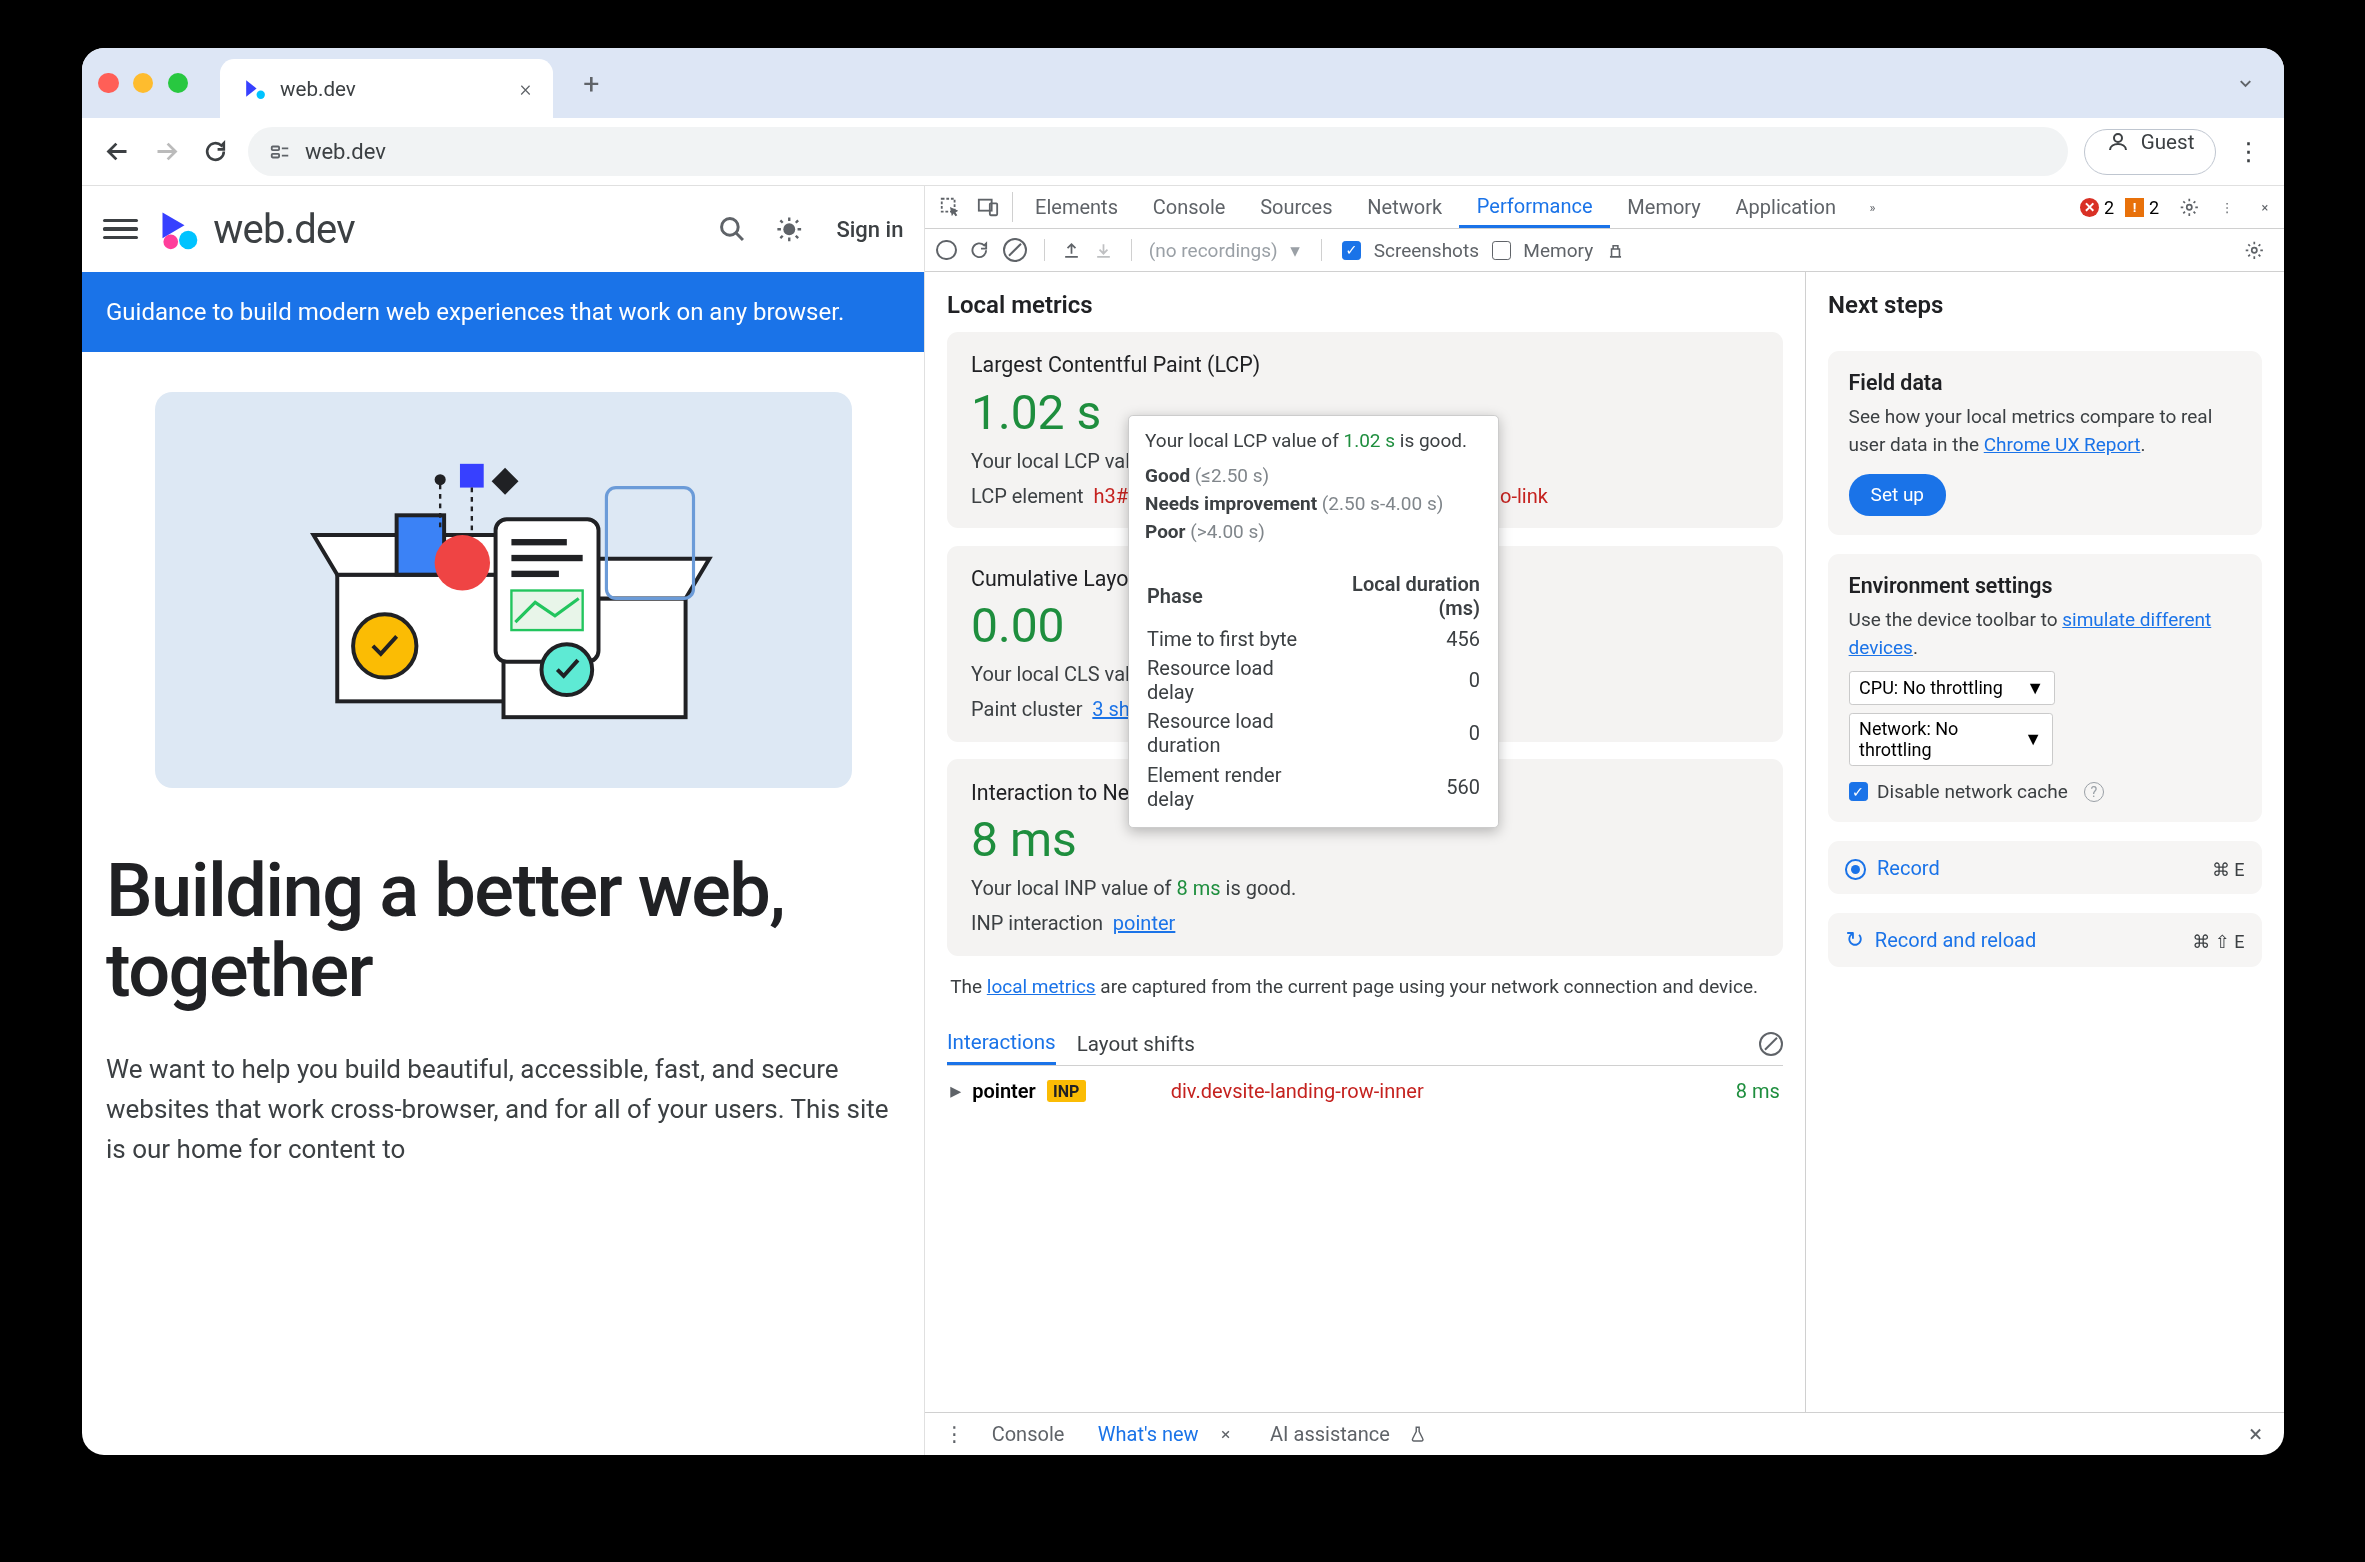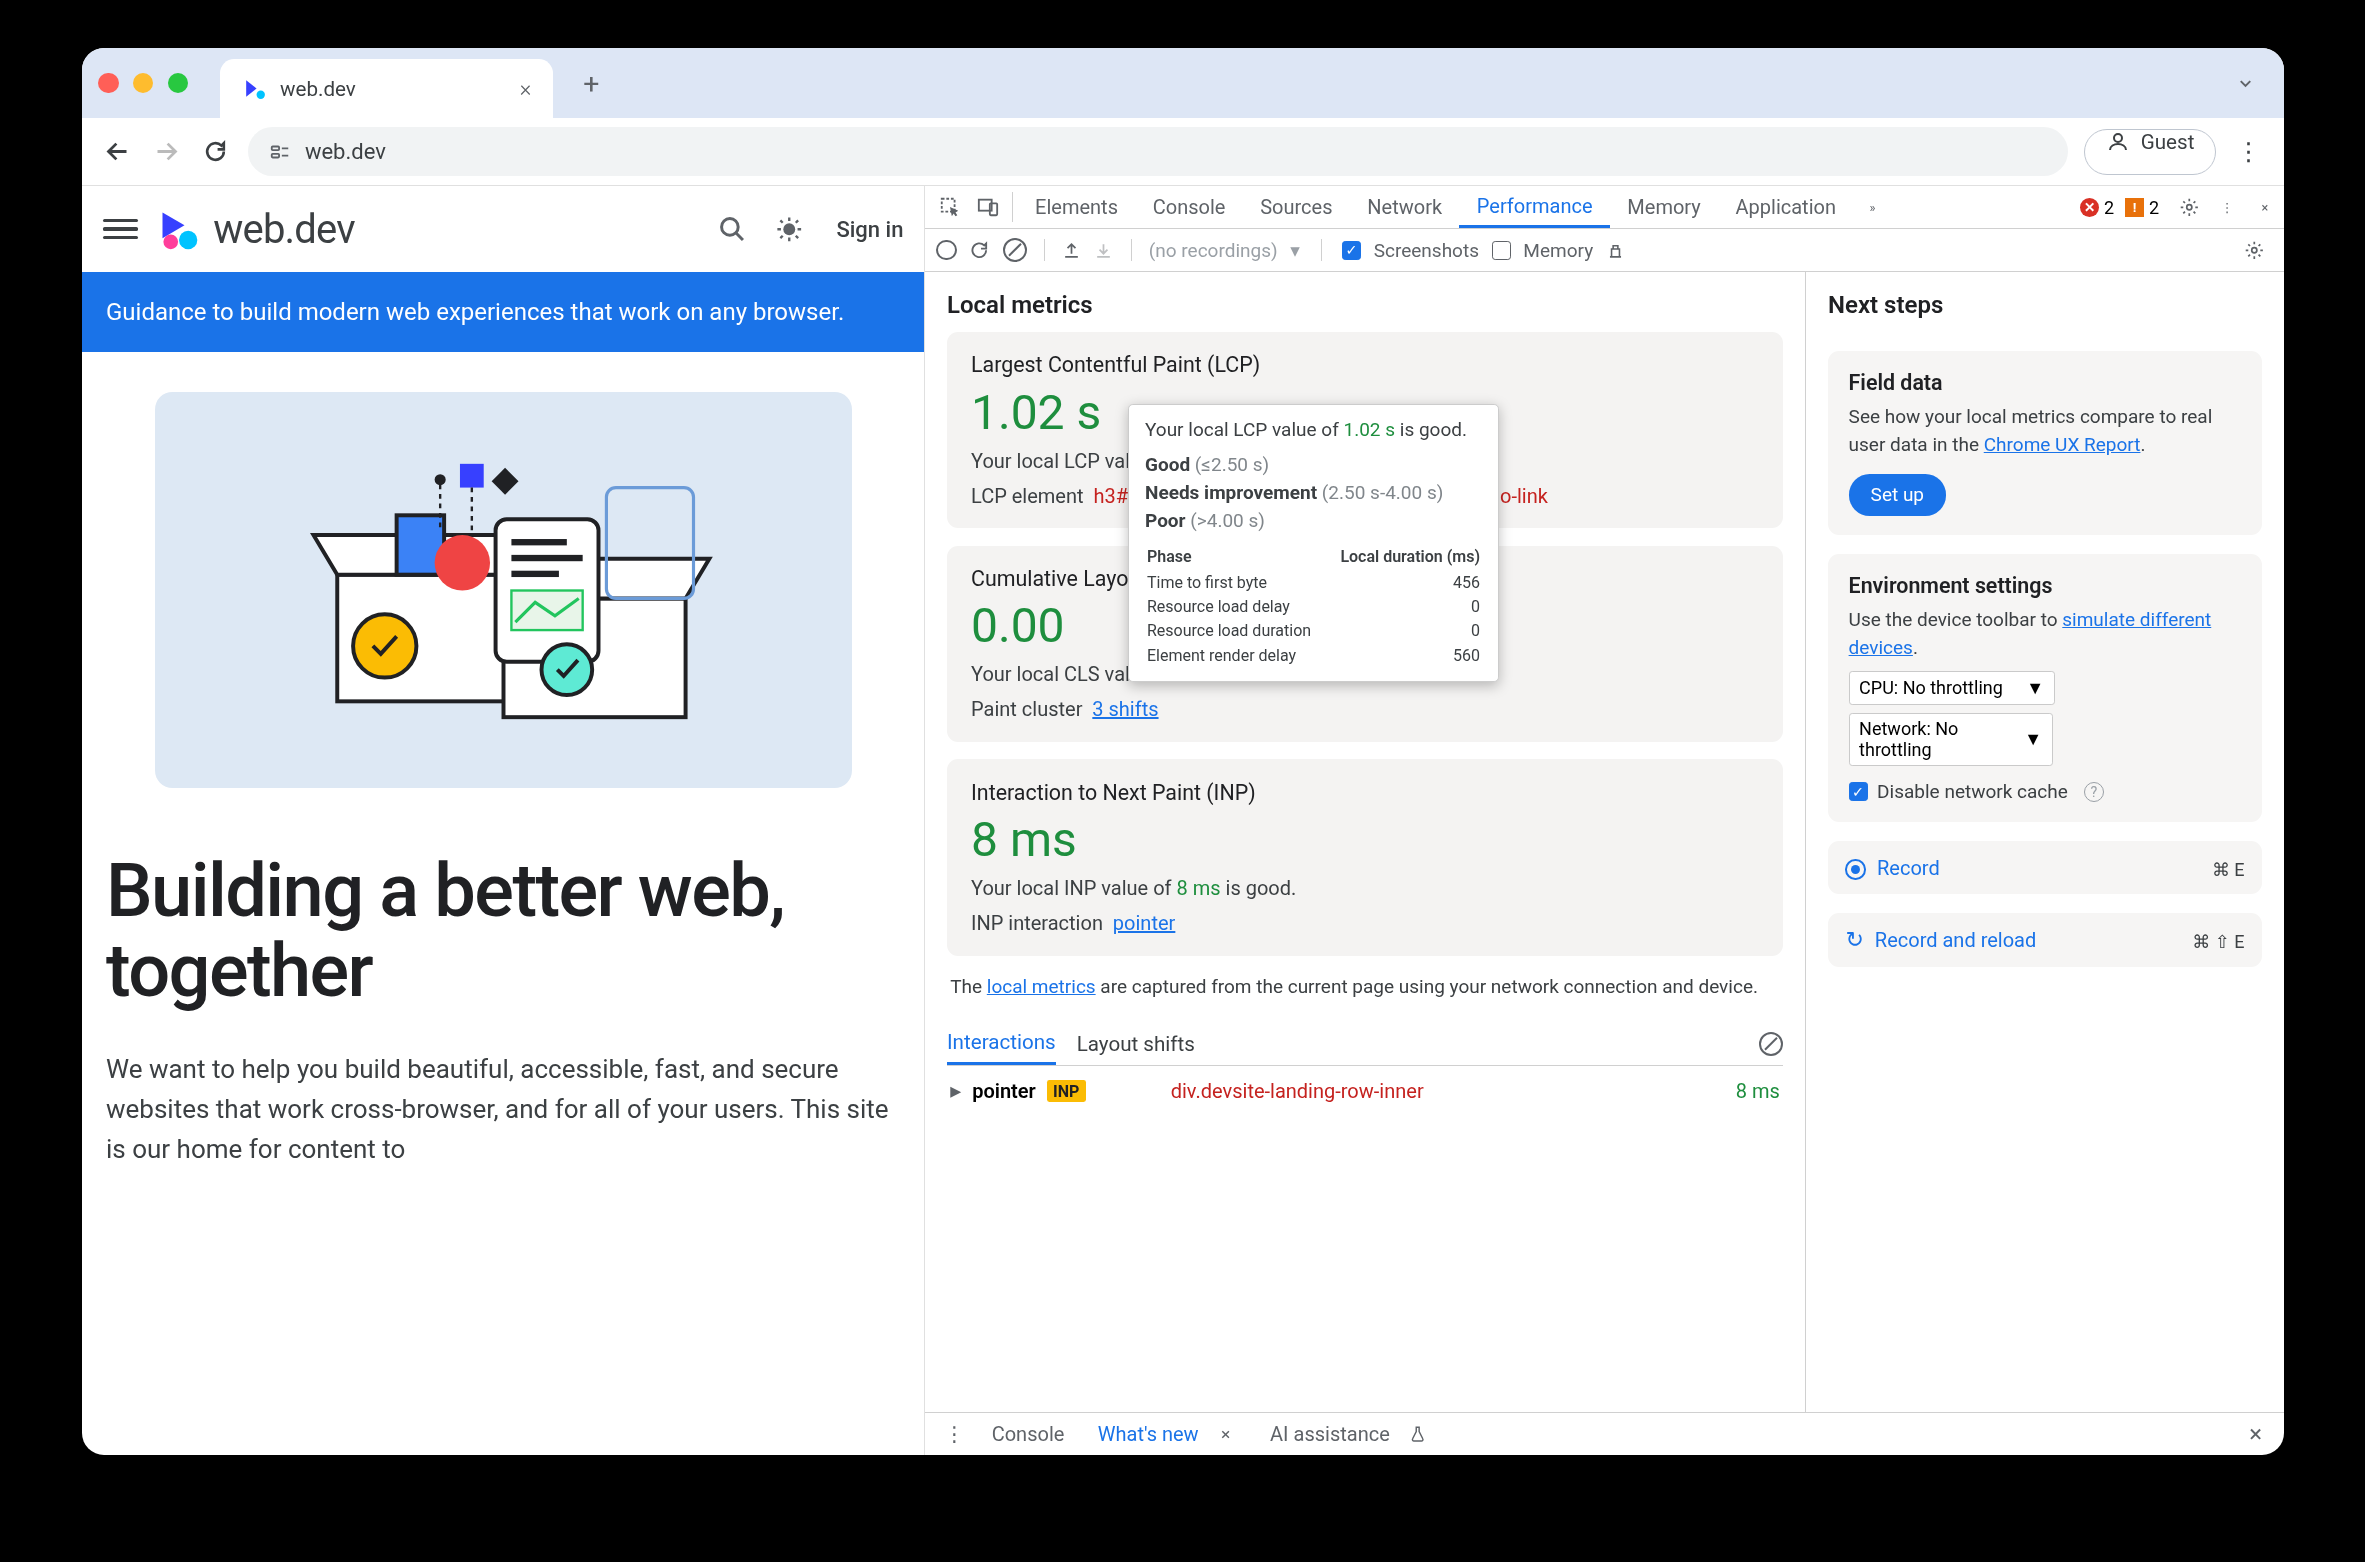--- a/index.html
+++ b/index.html
@@ -76,23 +76,23 @@
 .card { background: #f4f3f2; border-radius: 11px; padding: 20.6px 24px; margin-bottom: 17.4px; }
 .card-title { font-size: 21.4px; color: #202124; margin-bottom: 6.3px; }
 .metric-value { font-size: 48px; font-weight: 400; color: #1e8e3e; margin-bottom: 8px; }
 .metric-desc { font-size: 20px; color: #3c4043; margin-bottom: 11px; }
 .metric-desc .good { color: #1e8e3e; }
 .metric-label { font-size: 20px; }
 .metric-label .key { color: #3c4043; }
 .metric-label .elem { color: #c5221f; }
 .metric-label .link { color: #1a73e8; text-decoration: underline; }
 
-.tooltip { position: absolute; top: 132px; left: 203px; width: 371px; background: #fff; border: 0.8px solid #ccc; box-shadow: 0 3.2px 12.7px rgba(0,0,0,0.25); border-radius: 4.8px; padding: 12.7px 16px; font-size: 19px; color: #3c4043; z-index: 10; }
+.tooltip { position: absolute; top: 143px; left: 203px; width: 371px; background: #fff; border: 0.8px solid #ccc; box-shadow: 0 3.2px 12.7px rgba(0,0,0,0.25); border-radius: 4.8px; padding: 12.7px 16px; font-size: 19px; color: #3c4043; z-index: 10; }
 .tooltip .tline { margin-bottom: 4.8px; }
-.tooltip-tbl { width: 100%; margin-top: 10px; font-size: 16px; }
+.tooltip-tbl { width: 100%; margin-top: 24px; font-size: 20px; }
 .tooltip-tbl th { text-align: left; font-weight: 600; padding: 3.2px 0; }
 .tooltip-tbl th:last-child, .tooltip-tbl td:last-child { text-align: right; }
 .tooltip-tbl td { padding: 1.6px 0; }
 .muted { color: #80868b; }
 
 .caption { font-size: 19px; color: #3c4043; line-height: 1.5; margin: 4.8px 3.2px 20.6px; }
 .caption a { color: #1a73e8; text-decoration: underline; }
 
 .subtabs { display: flex; gap: 21px; border-bottom: 0.8px solid #d0d0d0; align-items:center; }
 .subtab { font-size: 20.6px; padding: 8px 0; color: #3c4043; }

